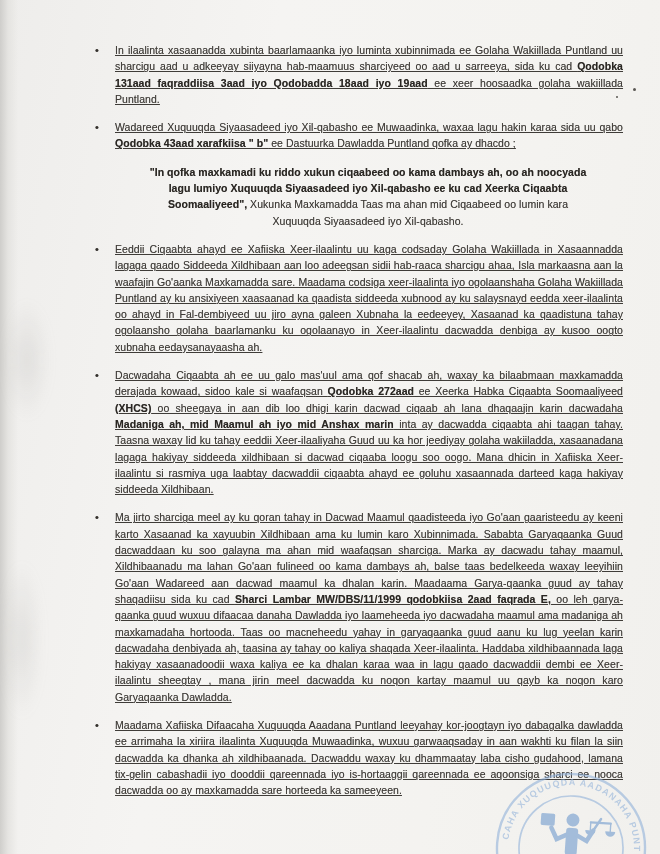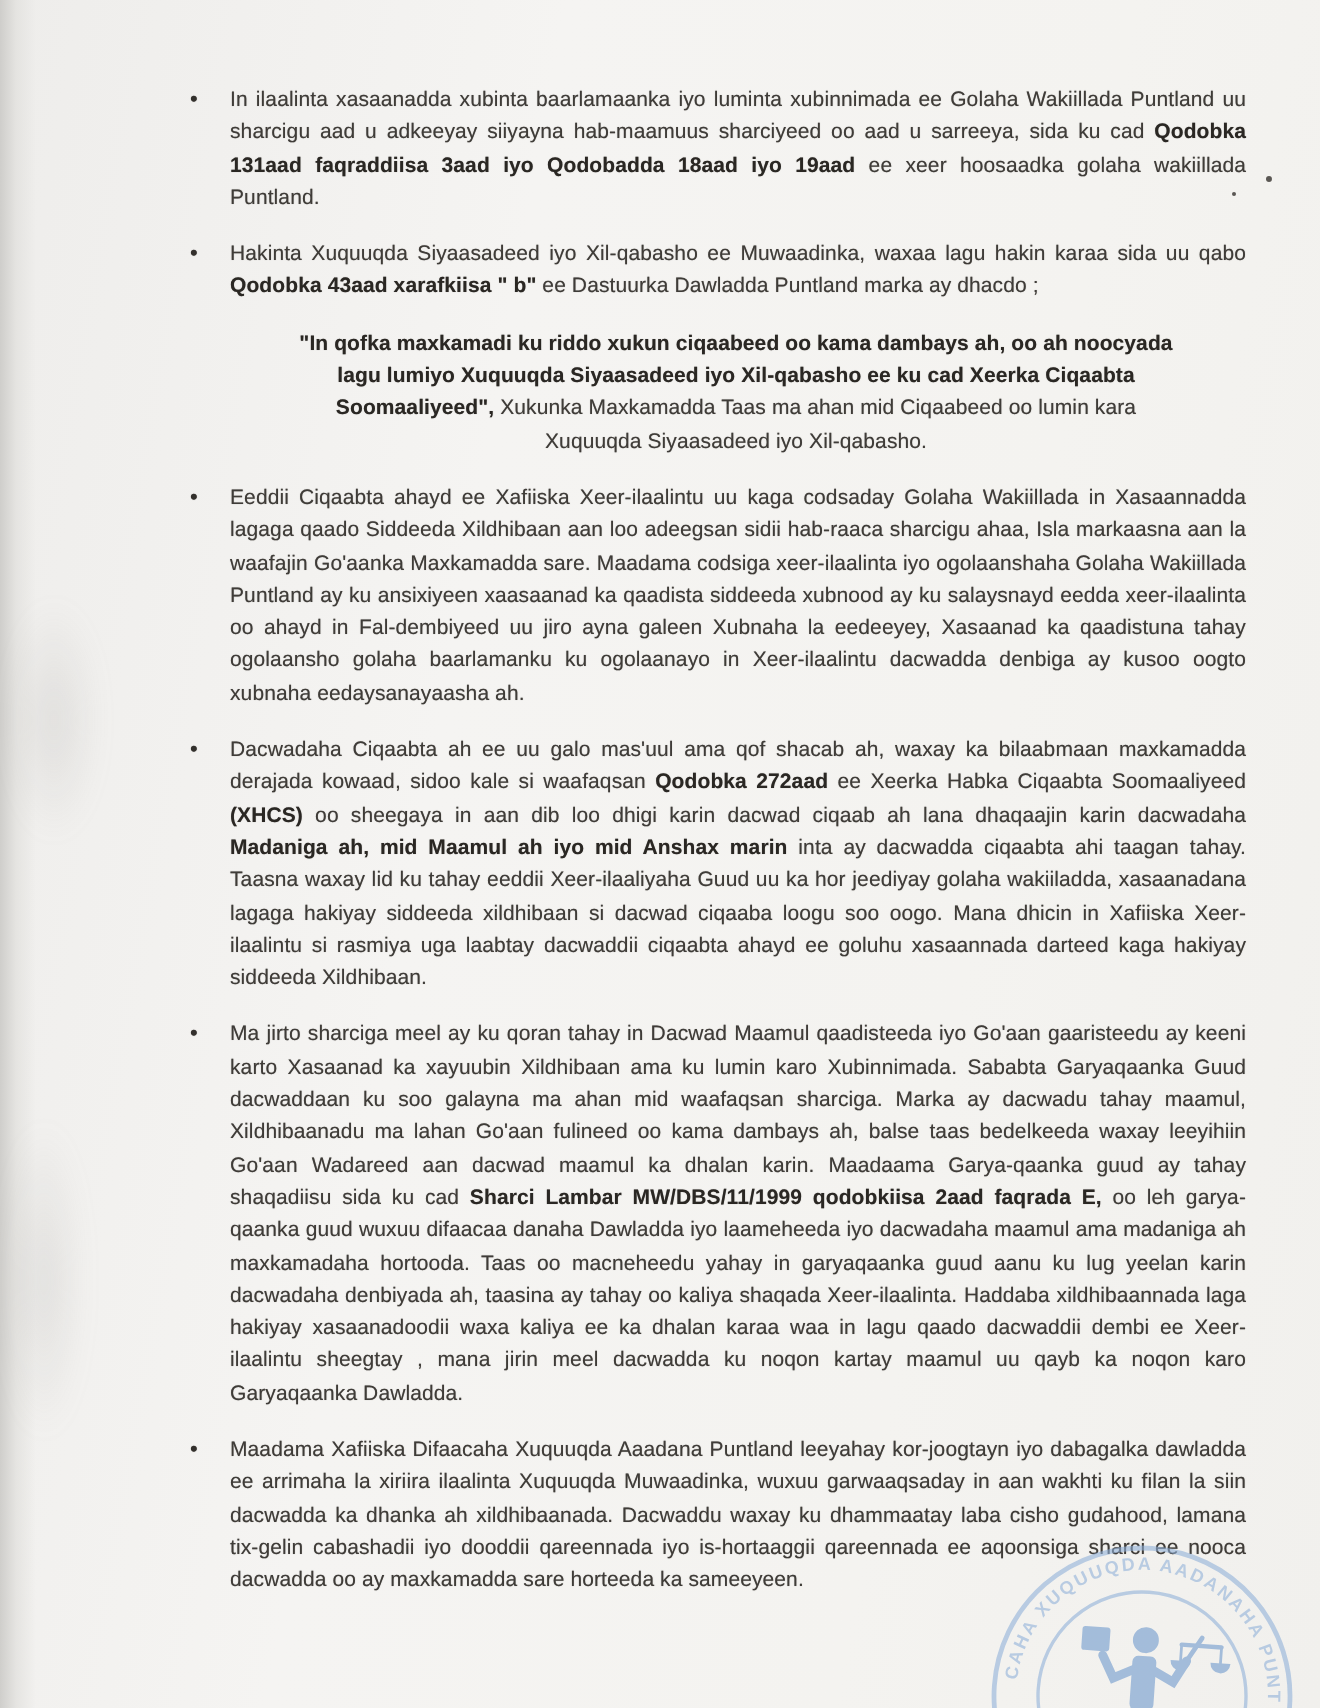--- a/index.html
+++ b/index.html
@@ -49,20 +49,21 @@
   .marker {
     flex: 0 0 20px;
     width: 20px;
     font-size: 11px;
     line-height: 16.3px;
     color: #33302c;
   }
   .btext {
     flex: 1;
     text-align: justify;
+    text-decoration: underline;
   }
   .quote {
     width: 440px;
     margin-left: 53px;
     text-align: center;
   }
   .seg-bold {
     font-weight: bold;
     color: #2a2723;
   }
@@ -90,21 +91,21 @@
 <div class="speck p1"></div>
 <div class="speck p2"></div>
 
 <div class="content">
     <div class="block bullet">
       <span class="marker">•</span>
       <div class="btext"><span class="seg">In ilaalinta xasaanadda xubinta baarlamaanka iyo luminta xubinnimada ee Golaha Wakiillada Puntland uu sharcigu aad u adkeeyay siiyayna hab-maamuus sharciyeed oo aad u sarreeya, sida ku cad </span><span class="seg seg-bold">Qodobka 131aad faqraddiisa 3aad iyo Qodobadda 18aad iyo 19aad</span><span class="seg"> ee xeer hoosaadka golaha wakiillada Puntland.</span></div>
     </div>
     <div class="block bullet">
       <span class="marker">•</span>
-      <div class="btext"><span class="seg">Hakinta Xuquuqda Siyaasadeed iyo Xil-qabasho ee Muwaadinka, waxaa lagu hakin karaa sida uu qabo </span><span class="seg seg-bold">Qodobka 43aad  xarafkiisa " b"</span><span class="seg"> ee Dastuurka Dawladda Puntland marka ay dhacdo ;</span></div>
+      <div class="btext"><span class="seg">Wadareed Xuquuqda Siyaasadeed iyo Xil-qabasho ee Muwaadinka, waxaa lagu hakin karaa sida uu qabo </span><span class="seg seg-bold">Qodobka 43aad  xarafkiisa " b"</span><span class="seg"> ee Dastuurka Dawladda Puntland qofka ay dhacdo ;</span></div>
     </div>
     <div class="block quote"><span class="seg seg-bold">"In qofka maxkamadi ku riddo xukun ciqaabeed oo kama dambays ah, oo ah noocyada lagu lumiyo Xuquuqda Siyaasadeed iyo Xil-qabasho ee ku cad Xeerka Ciqaabta Soomaaliyeed", </span><span class="seg">Xukunka Maxkamadda Taas ma ahan mid Ciqaabeed oo lumin kara Xuquuqda Siyaasadeed iyo Xil-qabasho.</span></div>
     <div class="block bullet">
       <span class="marker">•</span>
       <div class="btext"><span class="seg">Eeddii Ciqaabta ahayd ee Xafiiska Xeer-ilaalintu uu kaga codsaday Golaha Wakiillada in Xasaannadda lagaga qaado Siddeeda Xildhibaan aan loo adeegsan sidii hab-raaca sharcigu ahaa, Isla markaasna aan la waafajin Go'aanka Maxkamadda sare. Maadama codsiga xeer-ilaalinta iyo ogolaanshaha Golaha Wakiillada Puntland ay ku ansixiyeen xaasaanad ka qaadista siddeeda xubnood ay ku salaysnayd eedda xeer-ilaalinta oo ahayd in Fal-dembiyeed uu jiro ayna galeen Xubnaha la eedeeyey, Xasaanad ka qaadistuna tahay ogolaansho golaha baarlamanku ku ogolaanayo in Xeer-ilaalintu dacwadda denbiga ay kusoo oogto xubnaha eedaysanayaasha ah.</span></div>
     </div>
     <div class="block bullet">
       <span class="marker">•</span>
       <div class="btext"><span class="seg">Dacwadaha Ciqaabta ah ee uu galo mas'uul ama qof shacab ah, waxay ka bilaabmaan maxkamadda derajada kowaad, sidoo kale si waafaqsan </span><span class="seg seg-bold">Qodobka 272aad</span><span class="seg"> ee Xeerka Habka Ciqaabta Soomaaliyeed </span><span class="seg seg-bold">(XHCS)</span><span class="seg"> oo sheegaya in aan dib loo dhigi karin dacwad ciqaab ah lana dhaqaajin karin dacwadaha </span><span class="seg seg-bold">Madaniga ah, mid Maamul ah iyo mid Anshax marin</span><span class="seg"> inta ay dacwadda ciqaabta ahi taagan tahay. Taasna waxay lid ku tahay eeddii Xeer-ilaaliyaha Guud uu ka hor jeediyay golaha wakiiladda, xasaanadana lagaga hakiyay siddeeda xildhibaan si dacwad ciqaaba loogu soo oogo.  Mana dhicin in Xafiiska Xeer-ilaalintu si rasmiya uga laabtay dacwaddii ciqaabta ahayd ee goluhu xasaannada darteed kaga hakiyay siddeeda Xildhibaan.</span></div>
     </div>

